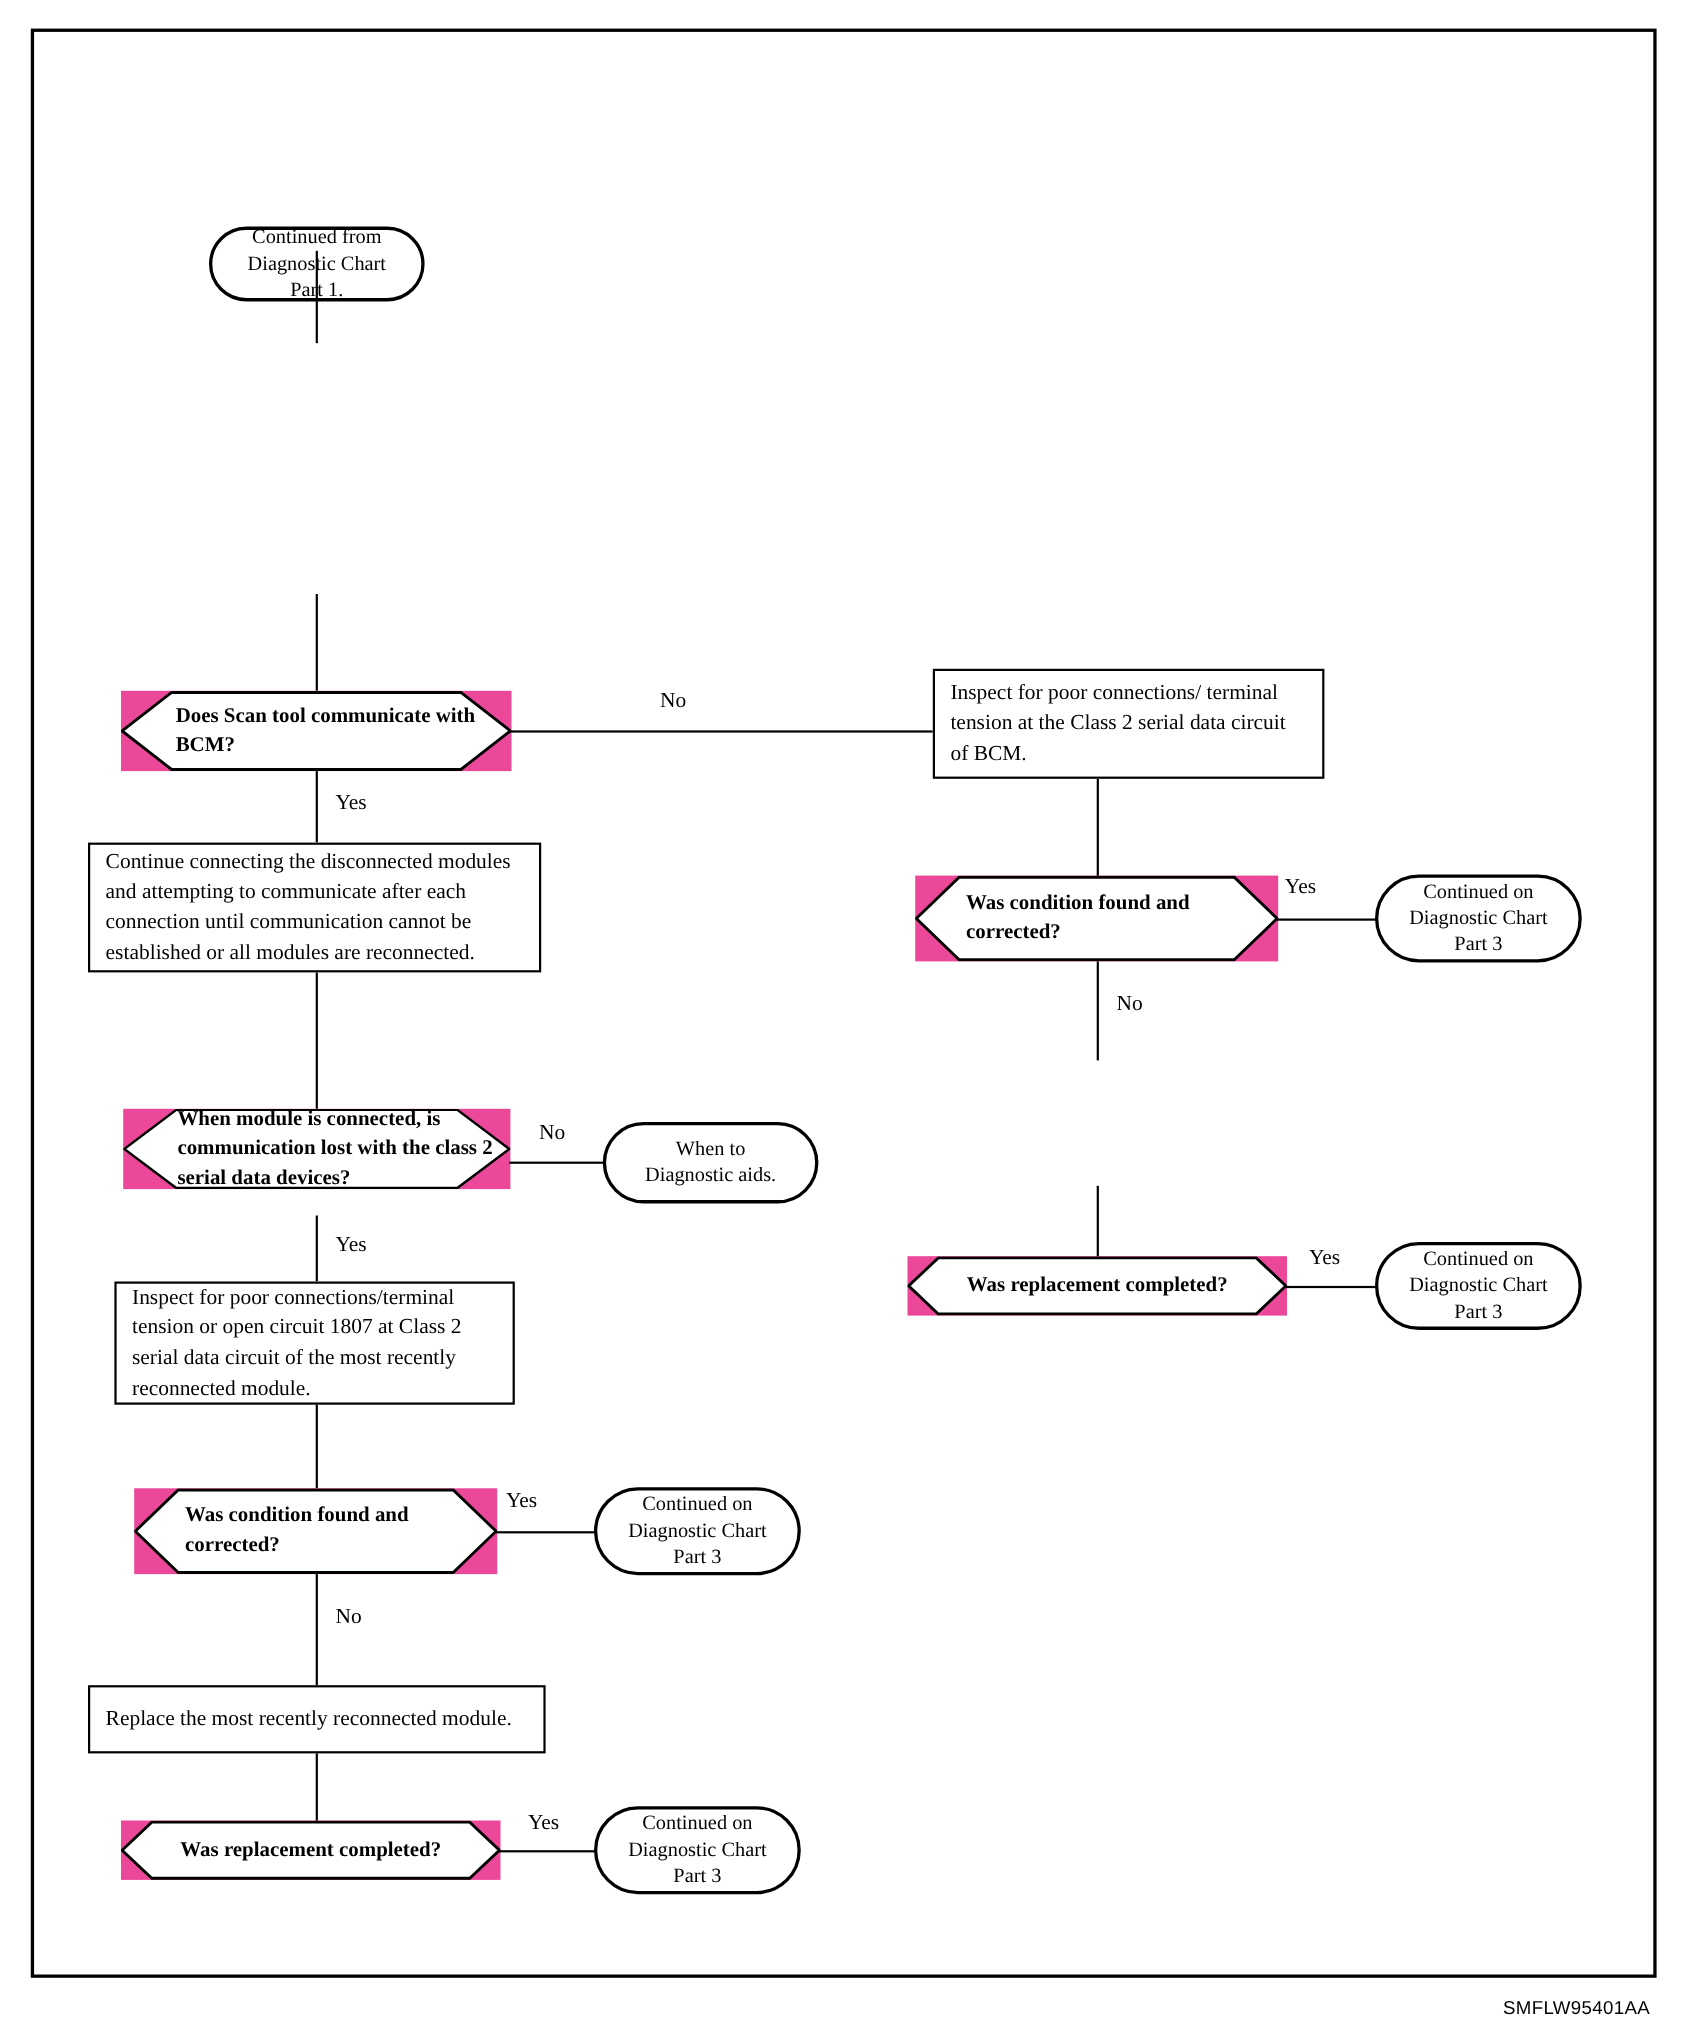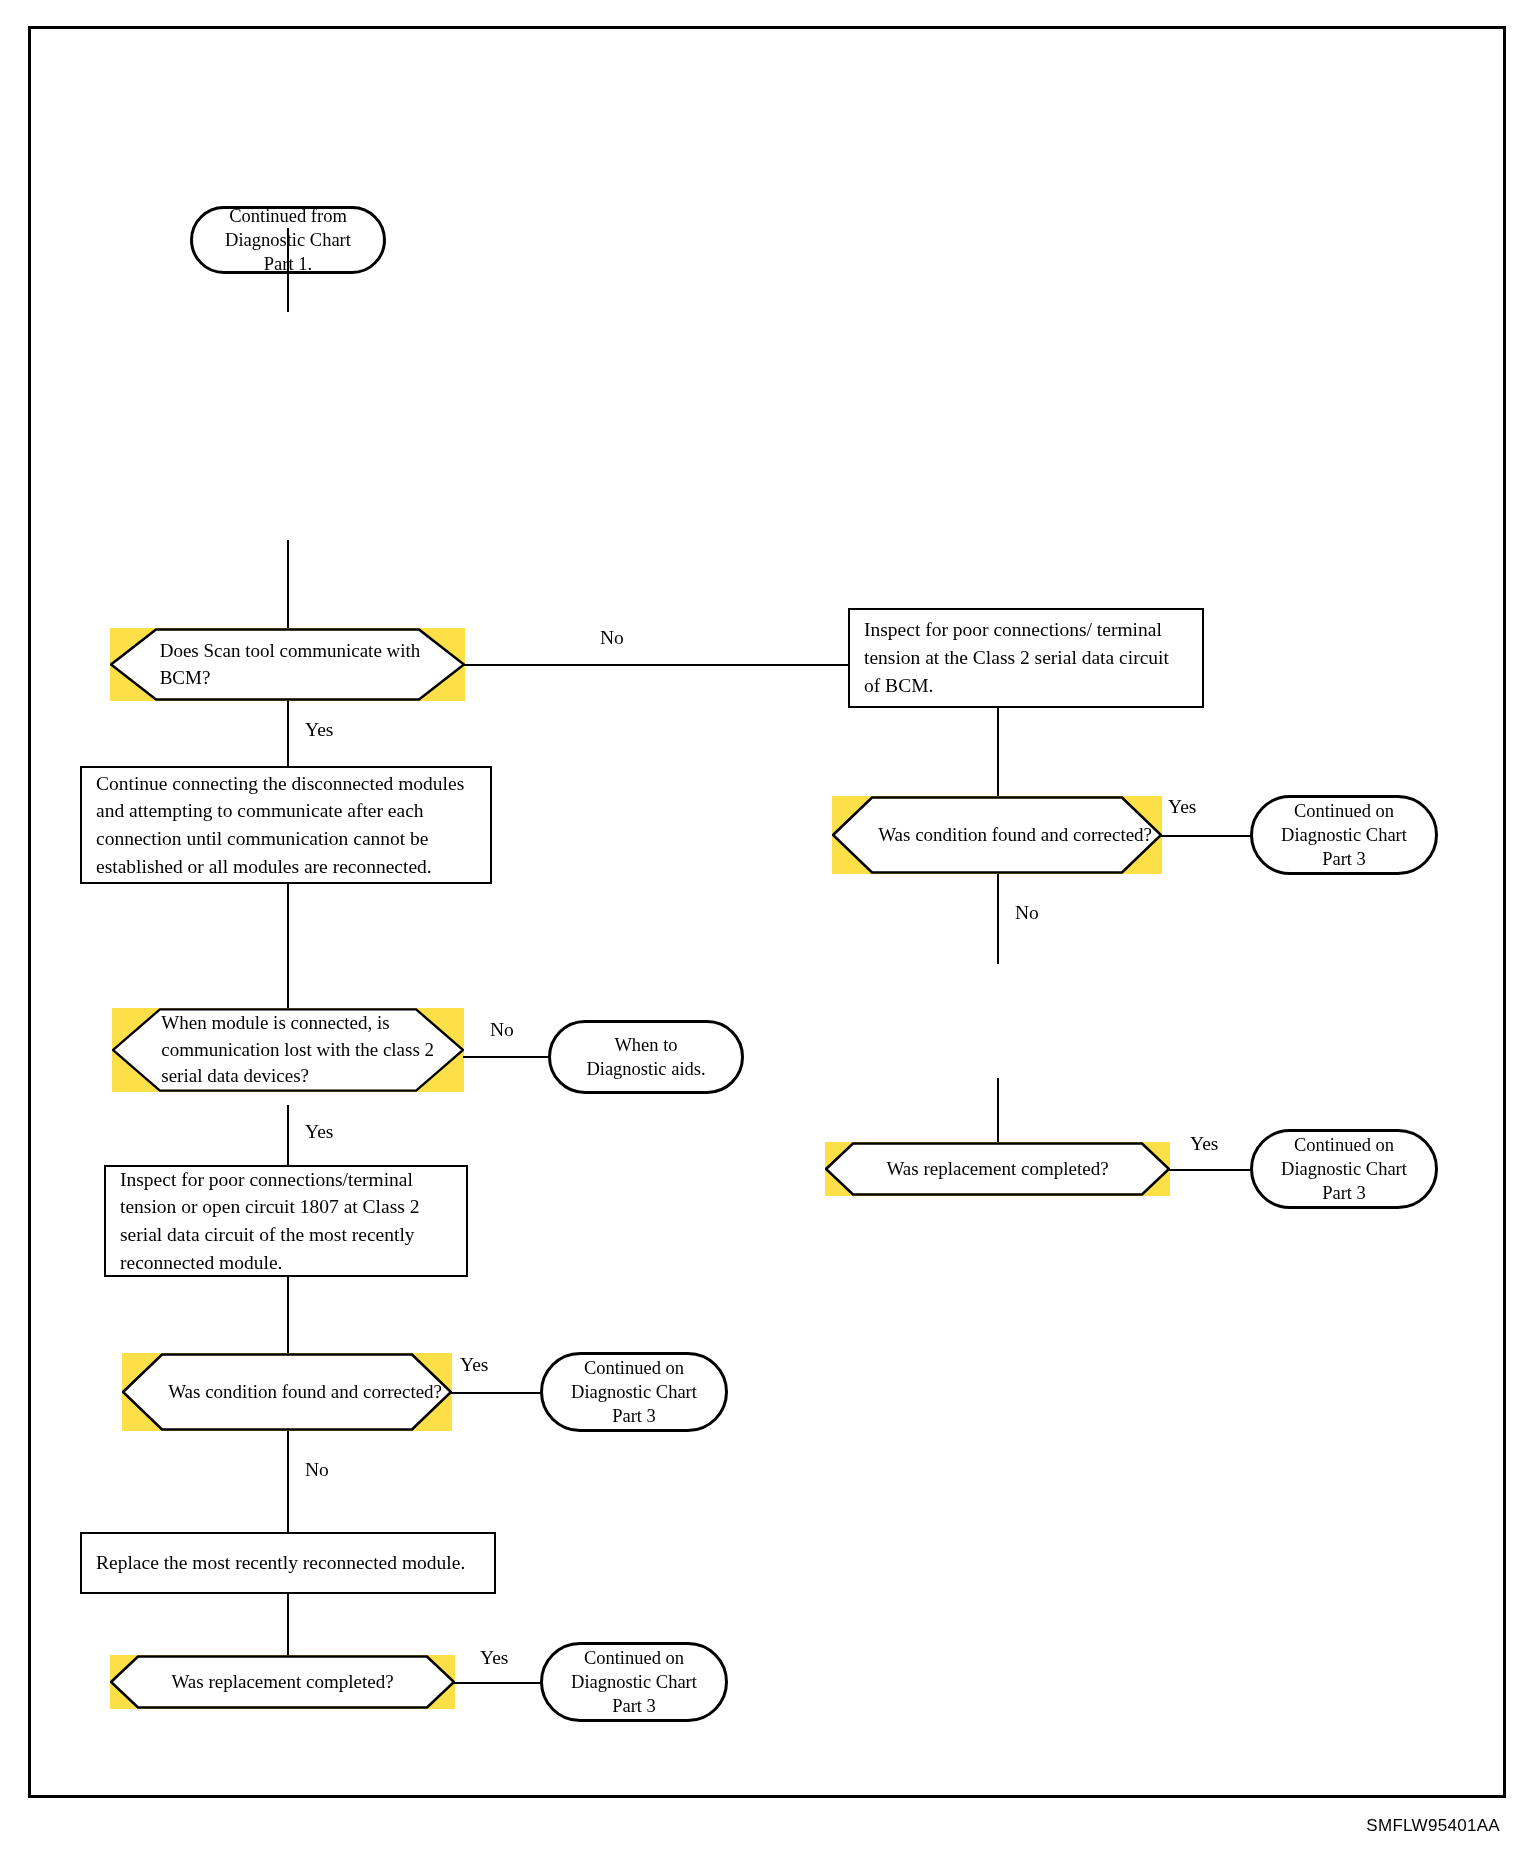--- a/index.html
+++ b/index.html
@@ -12,21 +12,21 @@
   .title .l2{display:block;}
 
   .node{position:absolute;box-sizing:border-box;}
 
   
   .proc{border:2.5px solid #000;background:#fff;display:flex;align-items:center;}
   .proc .txt{padding:0 14px;font-size:19.5px;line-height:1.42;}
   .proc.center .txt{width:100%;text-align:center;}
 
   
-  .dec{background:#fde047;}
+  .dec{background:#ec4899;font-weight:bold;}
   .dec svg{position:absolute;left:0;top:0;width:100%;height:100%;}
   .dec .txt{position:relative;font-size:19px;line-height:1.40;
             padding:0 0 0 0;display:flex;align-items:center;height:100%;}
   .dec .inner{padding-left:14%;}
   .dec.ctr .inner{width:100%;text-align:center;padding-left:0;}
 
   
   .term{border:3px solid #000;background:#fff;display:flex;align-items:center;justify-content:center;}
   .term .txt{text-align:center;font-size:18.5px;line-height:1.30;}
 
@@ -79,21 +79,21 @@
   <span class="lbl" style="left:600px;top:628px;">No</span>
 
   <div class="ln lnv" style="left:287px;top:701px;height:65px;"></div>
   <span class="lbl" style="left:305px;top:720px;">Yes</span>
 
   <div class="node proc" style="left:80px;top:766px;width:412px;height:118px;">
     <div class="txt">Continue connecting the disconnected modules and attempting to communicate after each connection until communication cannot be established or all modules are reconnected.</div>
   </div>
   <div class="ln lnv" style="left:287px;top:884px;height:124px;"></div>
 
-  <div class="node dec" style="left:112px;top:1008px;width:352px;height:84px;">
+  <div class="node dec" style="left:112px;top:1008px;width:352px;height:73px;">
     <svg viewBox="0 0 352 97" preserveAspectRatio="none">
       <polygon points="1,48.5 48,1.5 304,1.5 351,48.5 304,95.5 48,95.5" fill="#fff" stroke="#000" stroke-width="2.6"></polygon>
     </svg>
     <div class="txt">
       <div class="inner">When module is connected, is communication lost with the class 2 serial data devices?</div>
     </div>
   </div>
 
   <div class="ln lnh" style="left:463px;top:1056px;width:87px;"></div>
   <span class="lbl" style="left:490px;top:1020px;">No</span>

